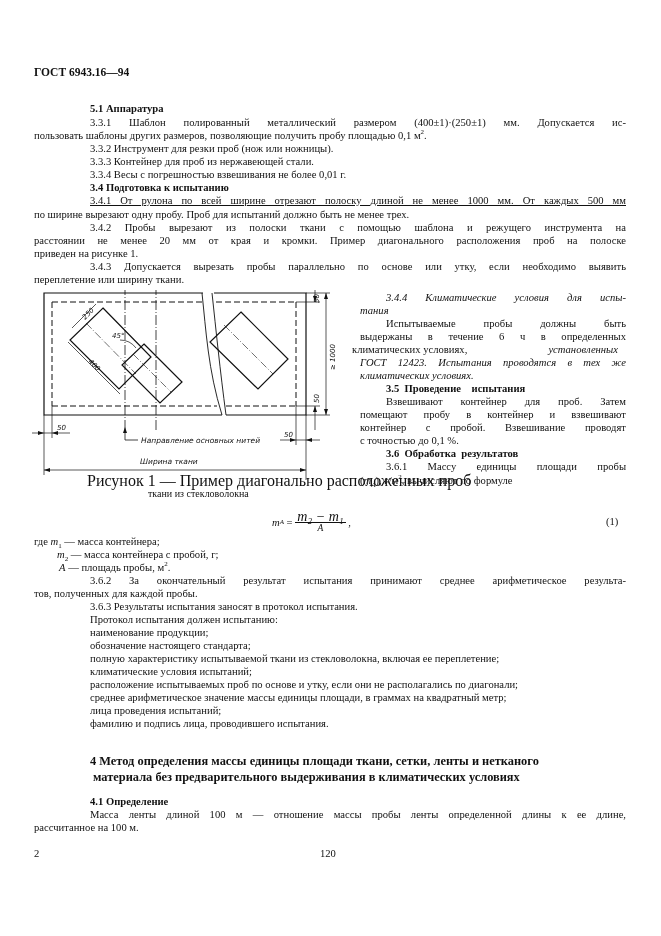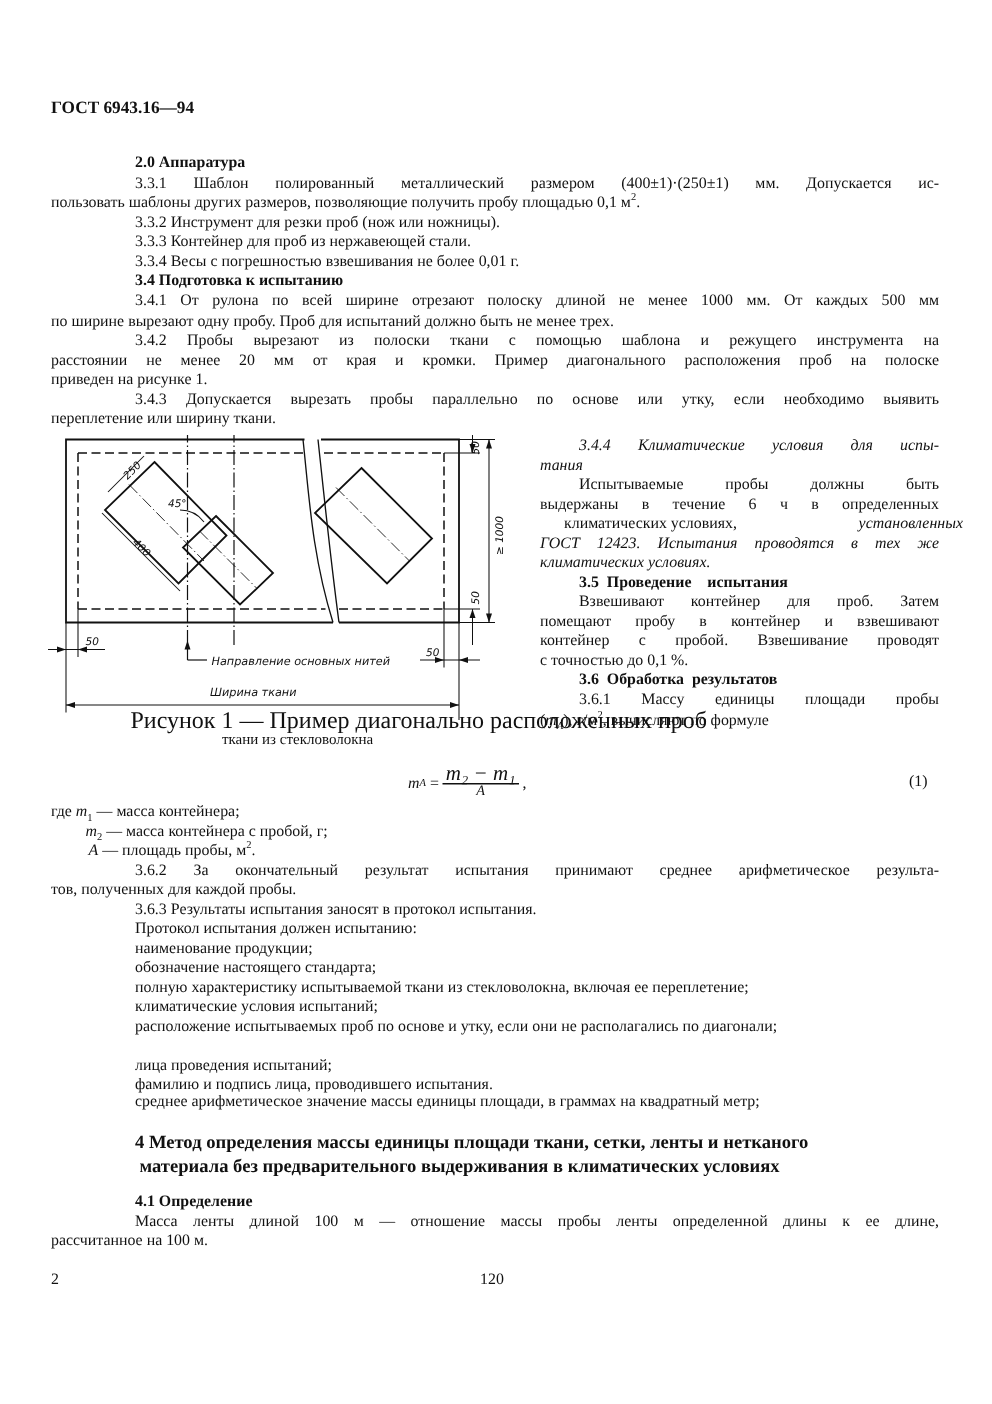--- a/index.html
+++ b/index.html
@@ -14,29 +14,29 @@
   .fig svg { position:absolute; left:0; top:0; }
   .frac { display:inline-block; vertical-align:middle; text-align:center; font-style:italic; }
   .frac .num { display:block; border-bottom:0.8px solid #111; padding:0 2px; line-height:11px; font-size:14px; }
   .frac .den { display:block; line-height:11px; font-size:9.5px; }
 </style>
 </head>
 <body>
 
 <div class="line b" style="left:34px;top:66px;font-size:11.5px;">ГОСТ 6943.16—94</div>
 
-<div class="line b" style="left:90px;top:102px;">2.0  Аппаратура</div>
+<div class="line b" style="left:90px;top:102px;">5.1  Аппаратура</div>
 <div class="line just" style="left:90px;top:116px;width:536px;">3.3.1 Шаблон полированный металлический размером (400±1)·(250±1) мм. Допускается ис-</div>
 <div class="line" style="left:34px;top:129px;"><span>пользовать шаблоны других размеров, позволяющие получить пробу площадью 0,1 м</span><sup>2</sup><span>.</span></div>
 <div class="line" style="left:90px;top:142px;">3.3.2 Инструмент для резки проб (нож или ножницы).</div>
 <div class="line" style="left:90px;top:155px;">3.3.3 Контейнер для проб из нержавеющей стали.</div>
 <div class="line" style="left:90px;top:168px;">3.3.4 Весы с погрешностью взвешивания не более 0,01 г.</div>
 
 <div class="line b" style="left:90px;top:181px;">3.4 Подготовка  к  испытанию</div>
-<div class="line just" style="left:90px;top:194px;width:536px;">3.4.1 От рулона по всей ширине отрезают полоску длиной не менее 1000 мм. От каждых 500 мм</div>
+<div class="line just" style="left:90px;top:194px;width:536px;text-decoration:underline;">3.4.1 От рулона по всей ширине отрезают полоску длиной не менее 1000 мм. От каждых 500 мм</div>
 <div class="line" style="left:34px;top:208px;">по ширине вырезают одну пробу. Проб для испытаний должно быть не менее трех.</div>
 <div class="line just" style="left:90px;top:221px;width:536px;">3.4.2 Пробы вырезают из полоски ткани с помощью шаблона и режущего инструмента на</div>
 <div class="line just" style="left:34px;top:234px;width:592px;">расстоянии не менее 20 мм от края и кромки. Пример диагонального расположения проб на полоске</div>
 <div class="line" style="left:34px;top:247px;">приведен на рисунке 1.</div>
 <div class="line just" style="left:90px;top:260px;width:536px;">3.4.3 Допускается вырезать пробы параллельно по основе или утку, если необходимо выявить</div>
 <div class="line" style="left:34px;top:273px;">переплетение или ширину ткани.</div>
 
 <div class="abs fig" style="left:30px;top:290px;width:320px;height:200px;">
   <svg width="320" height="200" viewBox="0 0 320 200">
     <g fill="none" stroke="#111" stroke-width="1.2">
@@ -124,21 +124,21 @@
     </g>
   </svg>
 </div>
 <div class="line" style="left:75px;top:474px;font-size:16px;margin-left:12px;">Рисунок 1 — Пример диагонально расположенных проб</div>
 <div class="line" style="left:148px;top:487px;font-size:10px;">ткани из стекловолокна</div>
 
 <div class="line i just" style="left:386px;top:291px;width:240px;">3.4.4 Климатические условия для испы-</div>
 <div class="line i" style="left:360px;top:304px;">тания</div>
 <div class="line just" style="left:386px;top:317px;width:240px;">Испытываемые пробы должны быть</div>
 <div class="line just" style="left:360px;top:330px;width:266px;">выдержаны в течение 6 ч в определенных</div>
-<div class="line" style="left:376px;top:343px;width:266px;display:flex;justify-content:space-between;">
+<div class="line" style="left:352px;top:343px;width:266px;display:flex;justify-content:space-between;">
     <span>климатических условиях, </span>
     <span class="i">установленных</span>
   </div>
 <div class="line i just" style="left:360px;top:356px;width:266px;">ГОСТ 12423. Испытания проводятся в тех же</div>
 <div class="line i" style="left:360px;top:369px;">климатических условиях.</div>
 
 <div class="line b" style="left:386px;top:382px;white-space:pre;">3.5  Проведение    испытания</div>
 <div class="line just" style="left:386px;top:395px;width:240px;">Взвешивают контейнер для проб. Затем</div>
 <div class="line just" style="left:360px;top:408px;width:266px;">помещают пробу в контейнер и взвешивают</div>
 <div class="line just" style="left:360px;top:421px;width:266px;">контейнер с пробой. Взвешивание проводят</div>
@@ -166,21 +166,21 @@
 
 <div class="line just" style="left:90px;top:574px;width:536px;">3.6.2 За окончательный результат испытания принимают среднее арифметическое результа-</div>
 <div class="line" style="left:34px;top:587px;">тов, полученных для каждой пробы.</div>
 <div class="line" style="left:90px;top:600px;">3.6.3 Результаты испытания заносят в протокол испытания.</div>
 <div class="line" style="left:90px;top:613px;">Протокол испытания должен испытанию:</div>
 <div class="line" style="left:90px;top:626px;">наименование продукции;</div>
 <div class="line" style="left:90px;top:639px;">обозначение настоящего стандарта;</div>
 <div class="line" style="left:90px;top:652px;">полную характеристику испытываемой ткани из стекловолокна, включая ее переплетение;</div>
 <div class="line" style="left:90px;top:665px;">климатические условия испытаний;</div>
 <div class="line" style="left:90px;top:678px;">расположение испытываемых проб по основе и утку, если они не располагались по диагонали;</div>
-<div class="line" style="left:90px;top:728px;">среднее арифметическое значение массы единицы площади, в граммах на квадратный метр;</div>
+<div class="line" style="left:90px;top:691px;">среднее арифметическое значение массы единицы площади, в граммах на квадратный метр;</div>
 <div class="line" style="left:90px;top:704px;">лица проведения испытаний;</div>
 <div class="line" style="left:90px;top:717px;">фамилию и подпись лица, проводившего испытания.</div>
 
 <div class="line b" style="left:90px;top:753px;font-size:12.4px;line-height:16px;">4 Метод определения массы единицы площади ткани, сетки, ленты и нетканого</div>
 <div class="line b" style="left:93px;top:769px;font-size:12.4px;line-height:16px;">материала без предварительного выдерживания в климатических условиях</div>
 <div class="line b" style="left:90px;top:795px;text-align:right;">4.1 Определение</div>
 <div class="line just" style="left:90px;top:808px;width:536px;">Масса ленты длиной 100 м — отношение массы пробы ленты определенной длины к ее длине,</div>
 <div class="line" style="left:34px;top:821px;">рассчитанное на 100 м.</div>
 
 <div class="line" style="left:34px;top:847px;">2</div>

